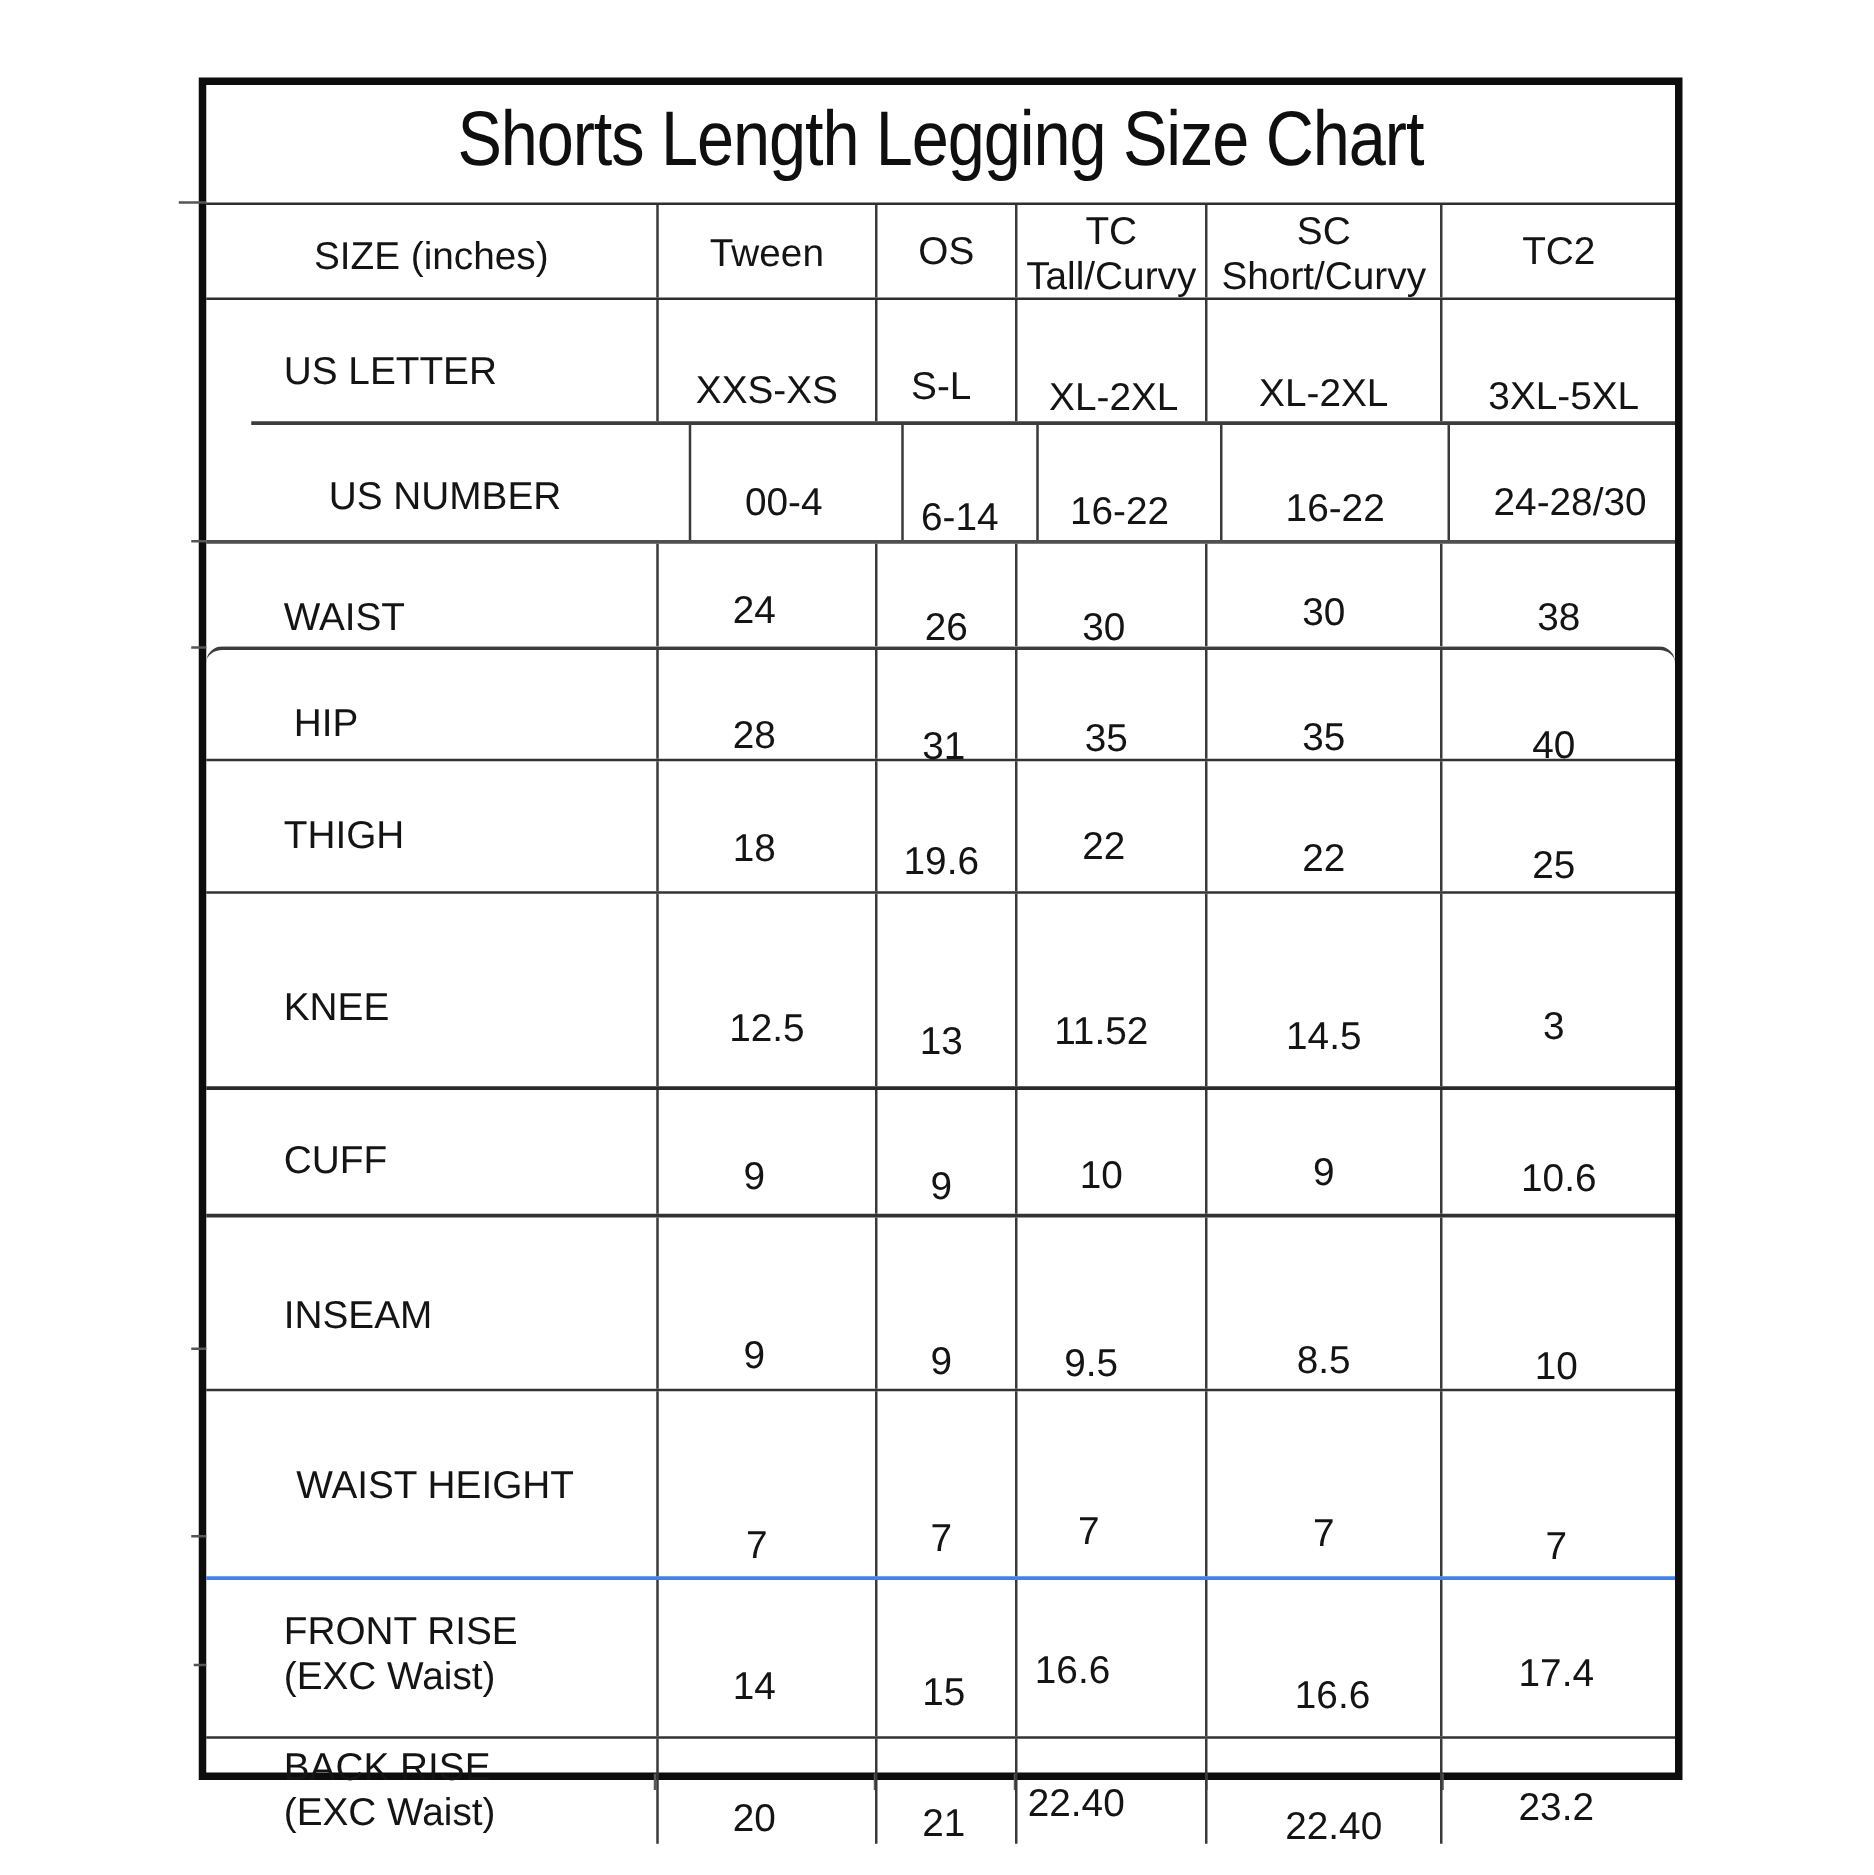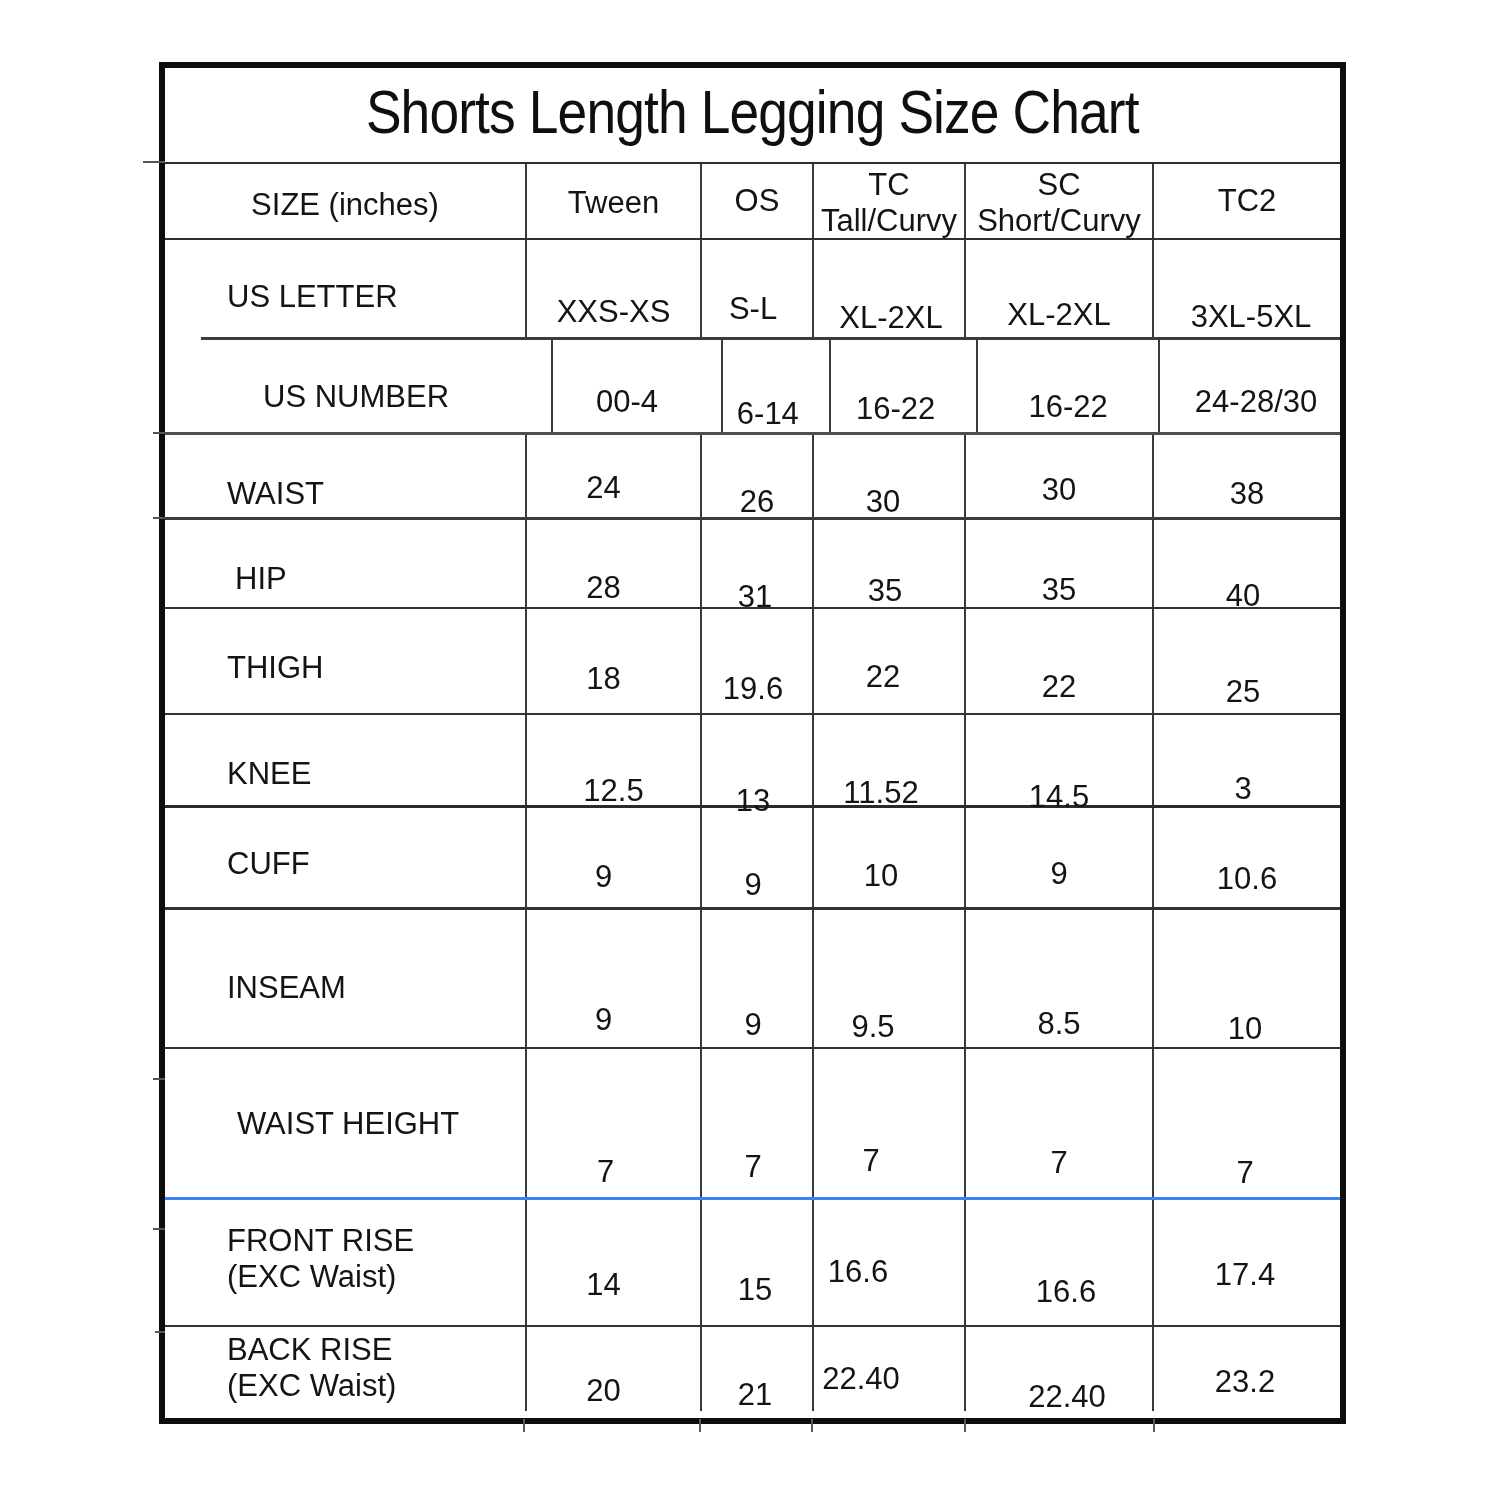--- a/index.html
+++ b/index.html
@@ -6,23 +6,23 @@
   body{width:1499px;height:1500px;position:relative;font-family:"Liberation Sans",sans-serif;color:#141414;}
   .table{position:absolute;left:159px;top:62px;width:1187px;height:1362px;box-sizing:border-box;
          border:6px solid #0d0d0d;background:#ffffff;display:flex;flex-direction:column;}
   .row{display:flex;flex:0 0 auto;box-sizing:border-box;}
   
   .r-title{height:94px;}
   .r-h {height:76px;border-top:2px solid #2e2e2e;}
   .r0{height:99px;border-top:2px solid #2e2e2e;}
   .r1{height:95px;border-top:3px solid #3c3c3c;margin-left:36px;}
   .r2{height:85px;border-top:3px solid #4f4f4f;}
-  .r3{height:90px;border-top:3px solid #3c3c3c;}
+  .r3{height:90px;border-top:3px solid #3c3c3c;border-radius:13px;}
   .r4{height:106px;border-top:2px solid #333333;}
-  .r5{height:92px;border-top:2px solid #333333;justify-content:flex-end;}
+  .r5{height:156px;border-top:2px solid #333333;justify-content:flex-end;}
   .r6{height:102px;border-top:3px solid #2a2a2a;}
   .r7{height:140px;border-top:3px solid #333333;}
   .r8{height:150px;border-top:2px solid #333333;text-align:right;}
   .r9{height:128px;border-top:3px solid #3b82f6;}
   .r10{height:86px;border-top:2px solid #333333;}
   
   .c{position:relative;display:flex;align-items:center;justify-content:center;box-sizing:border-box;overflow:visible;}
   .w0{width:360px;}.w1{width:175px;}.w2{width:112px;}.w3{width:152px;}.w4{width:188px;}.w5{width:188px;}
   .c.vline{border-left:2px solid #3a3a3a;}
   .c.lab{justify-content:flex-start;padding-left:62px;}

